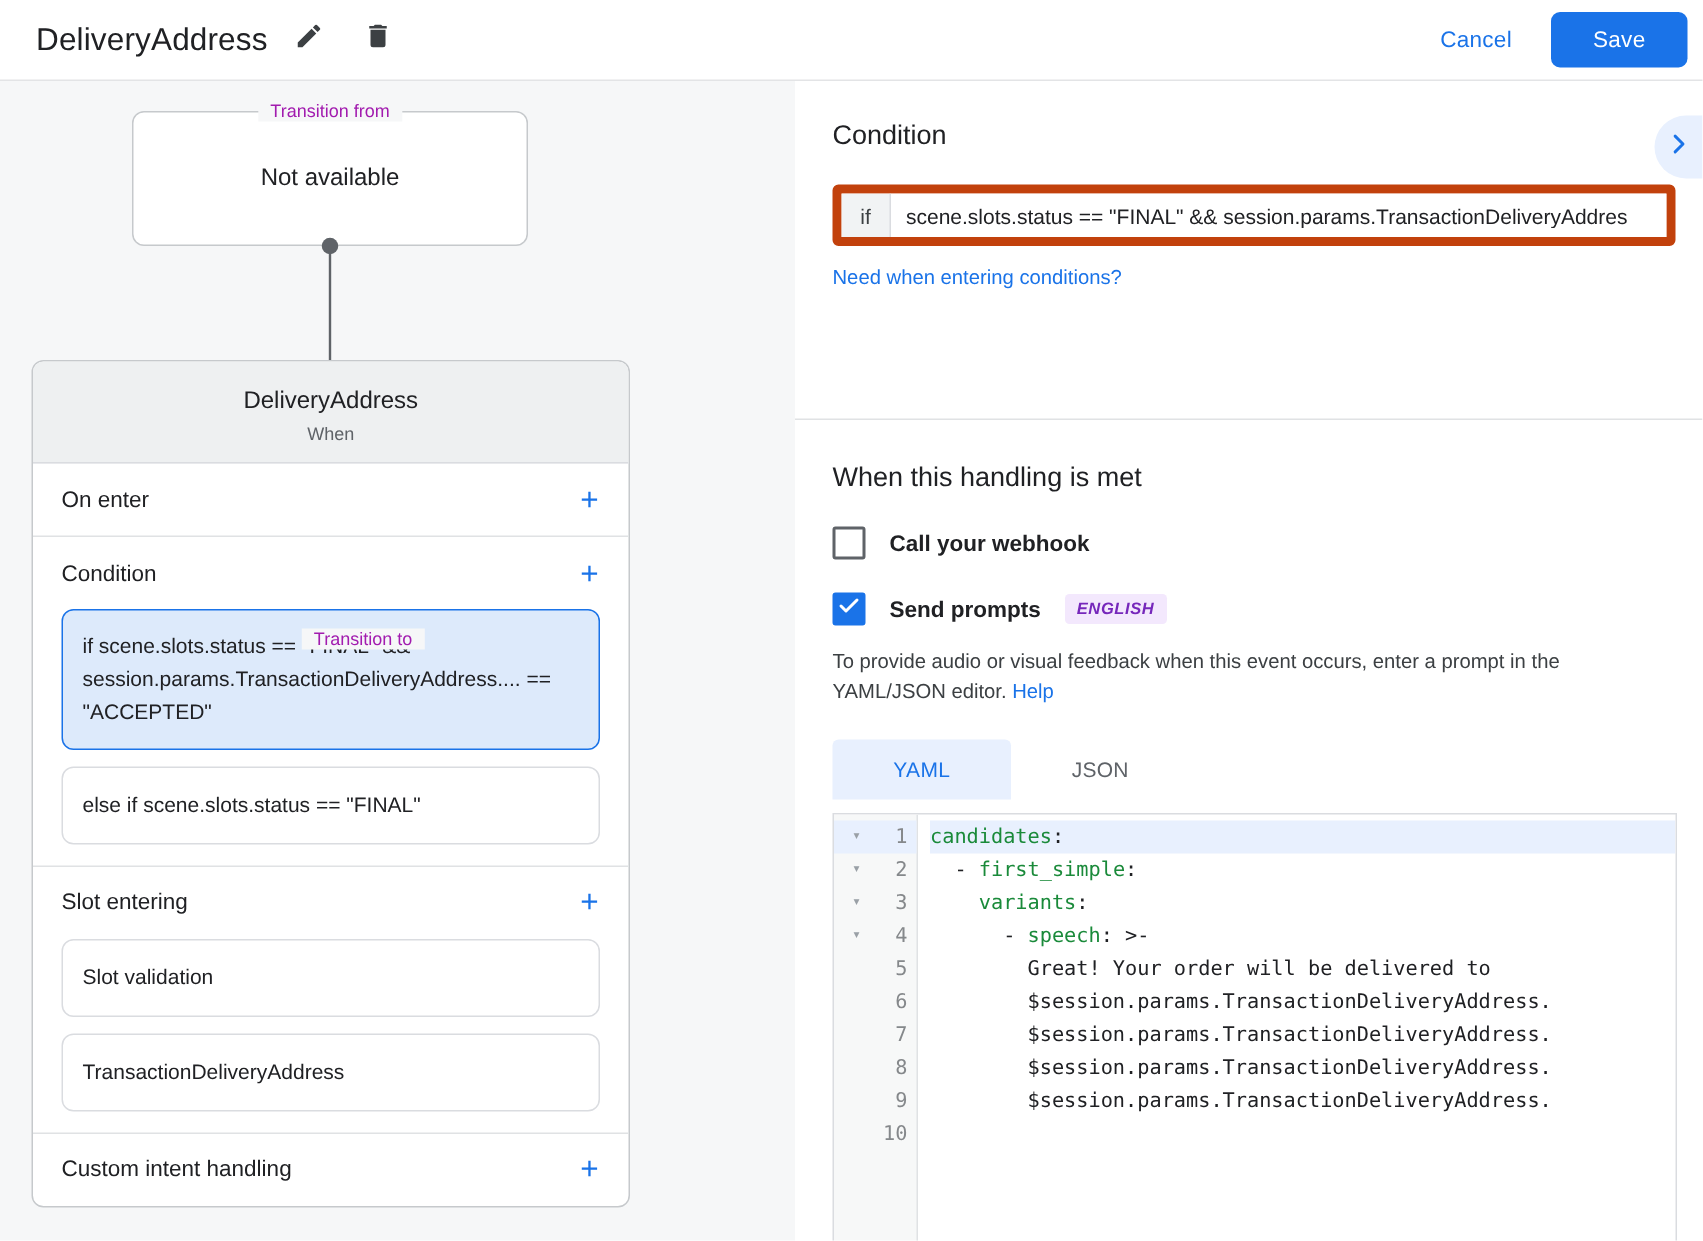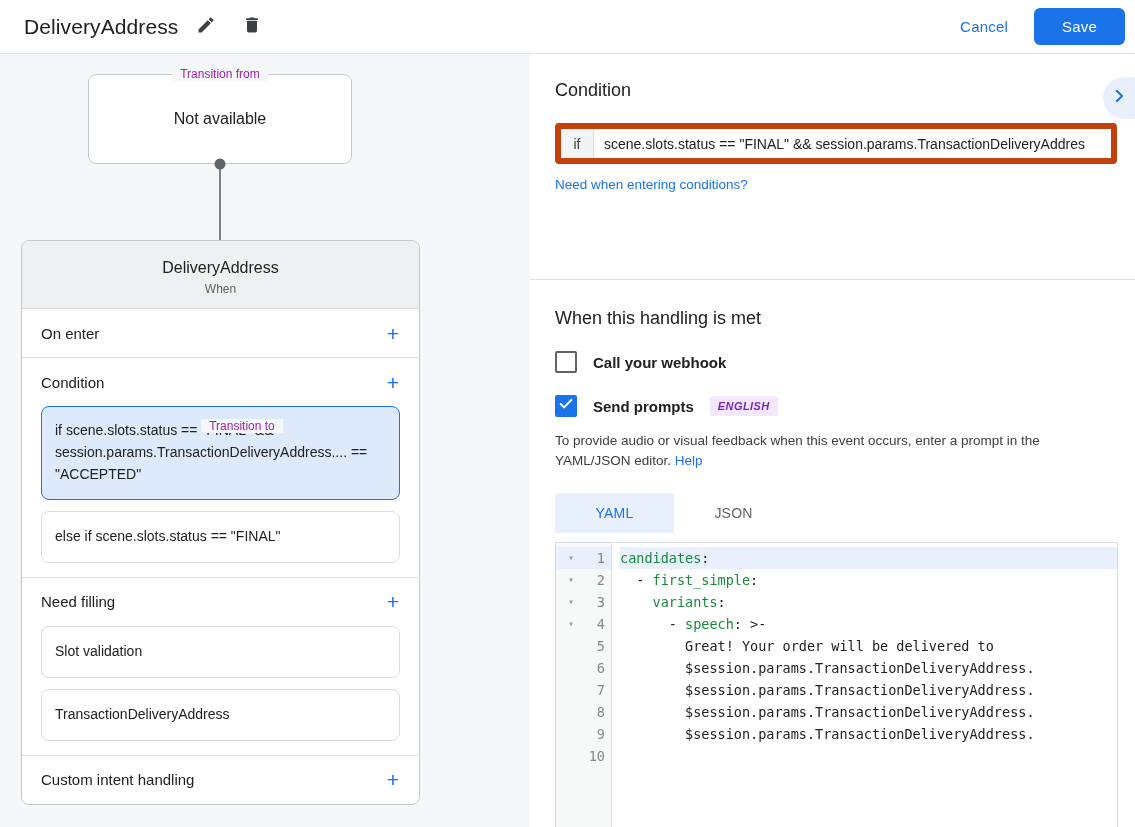--- a/index.html
+++ b/index.html
@@ -384,21 +384,21 @@
         <div class="plus-btn">+</div>
       </div>
       <div class="section-body pad-bottom">
         <div class="item-card selected">if scene.slots.status == "FINAL" &amp;&amp; session.params.TransactionDeliveryAddress.... == "ACCEPTED"</div>
         <div class="item-card single">else if scene.slots.status == "FINAL"</div>
       </div>
     </div>
 
     <div class="section">
       <div class="section-head">
-        <div class="section-title">Need filling</div>
+        <div class="section-title">Slot entering</div>
         <div class="plus-btn">+</div>
       </div>
       <div class="section-body pad-bottom">
         <div class="item-card single">Slot validation</div>
         <div class="item-card single">TransactionDeliveryAddress</div>
       </div>
     </div>
 
     <div class="section">
       <div class="section-head">

